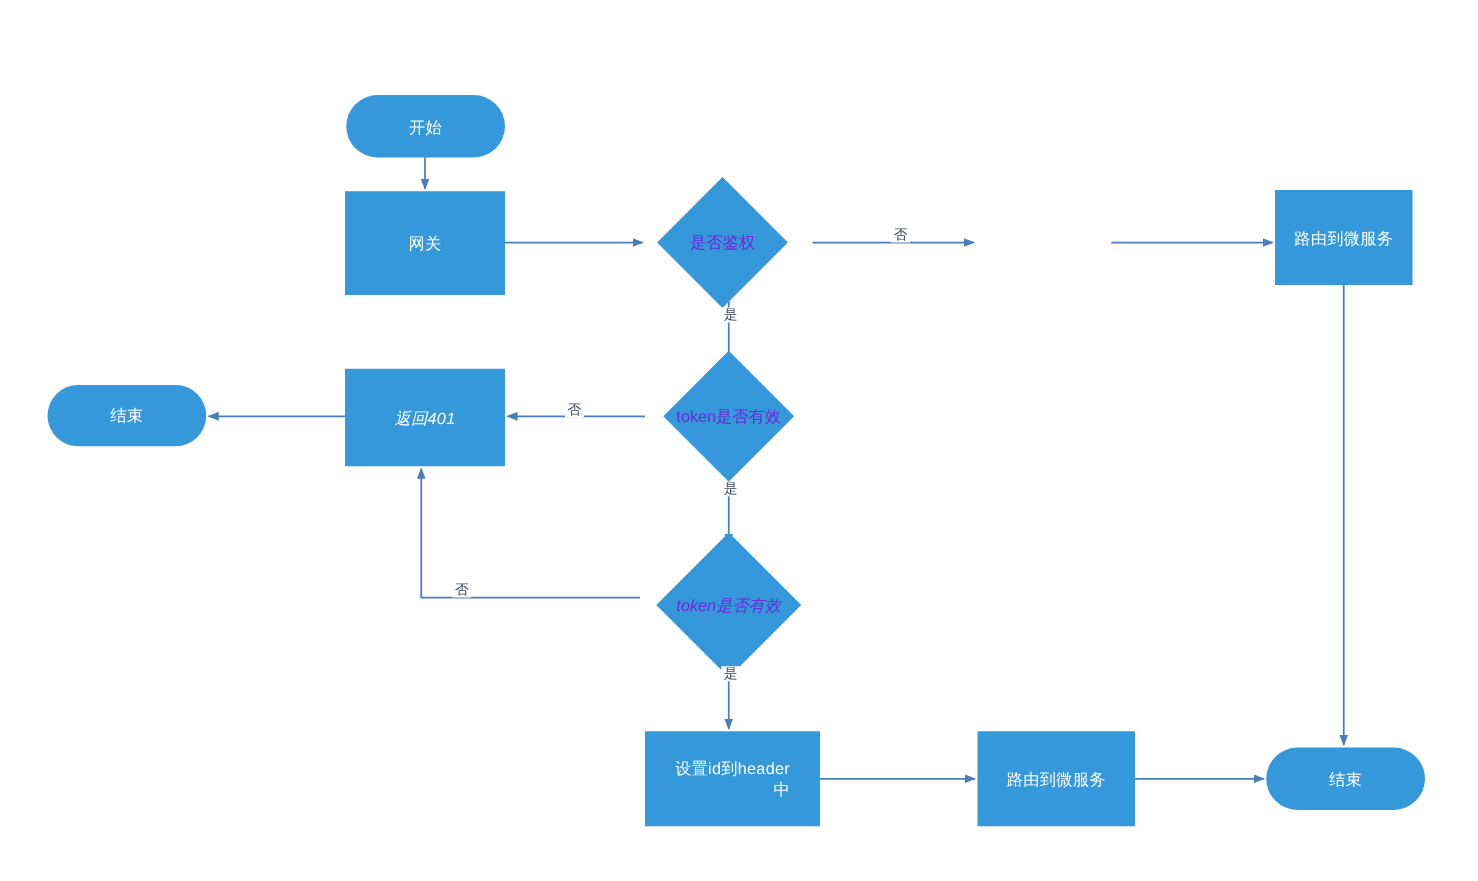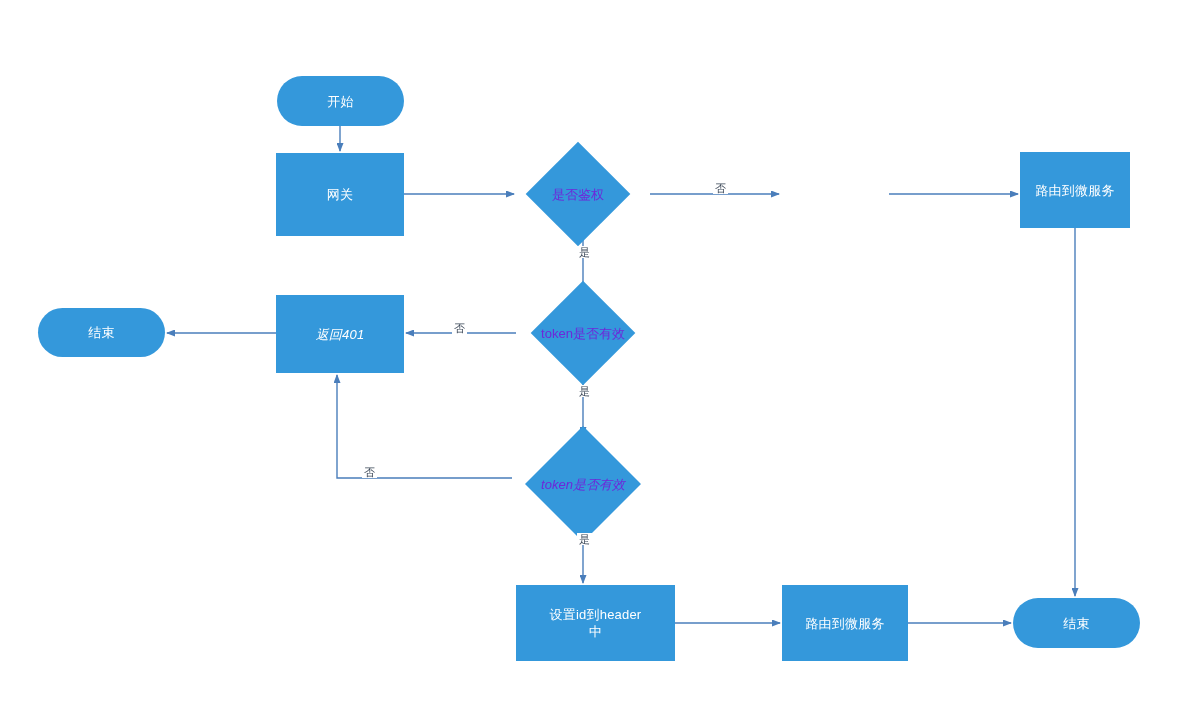--- a/index.html
+++ b/index.html
@@ -36,20 +36,21 @@
     line-height: 17px;
     letter-spacing: 0.2px;
     box-sizing: border-box;
     z-index: 3;
   }
   .node.terminator {
     border-radius: 999px;
   }
   .node.process {
     border-radius: 0;
+    text-align: right;
   }
   .node-label {
     display: block;
     padding: 0 6px;
     white-space: pre-line;
   }
   .decision {
     position: absolute;
     z-index: 3;
   }
@@ -143,21 +144,21 @@
   <div class="decision" style="left:546px; top:296px; width:74px; height:74px;">
     <div class="dia-shape"></div>
     <div class="dia-wrap"><span>token是否有效</span></div>
   </div>
 
   <div class="decision" style="left:542px; top:443px; width:82px; height:82px;font-style:italic;">
     <div class="dia-shape"></div>
     <div class="dia-wrap"><span>token是否有效</span></div>
   </div>
 
-  <div class="node process" style="left:516px; top:585px; width:159px; height:76px;">
+  <div class="node process" style="left:516px; top:585px; width:140px; height:76px;">
     <span class="node-label">设置id到header
 中</span>
   </div>
 
   <div class="node process" style="left:782px; top:585px; width:126px; height:76px;">
     <span class="node-label">路由到微服务</span>
   </div>
 
   <div class="node terminator" style="left:1013px; top:598px; width:127px; height:50px;">
     <span class="node-label">结束</span>

